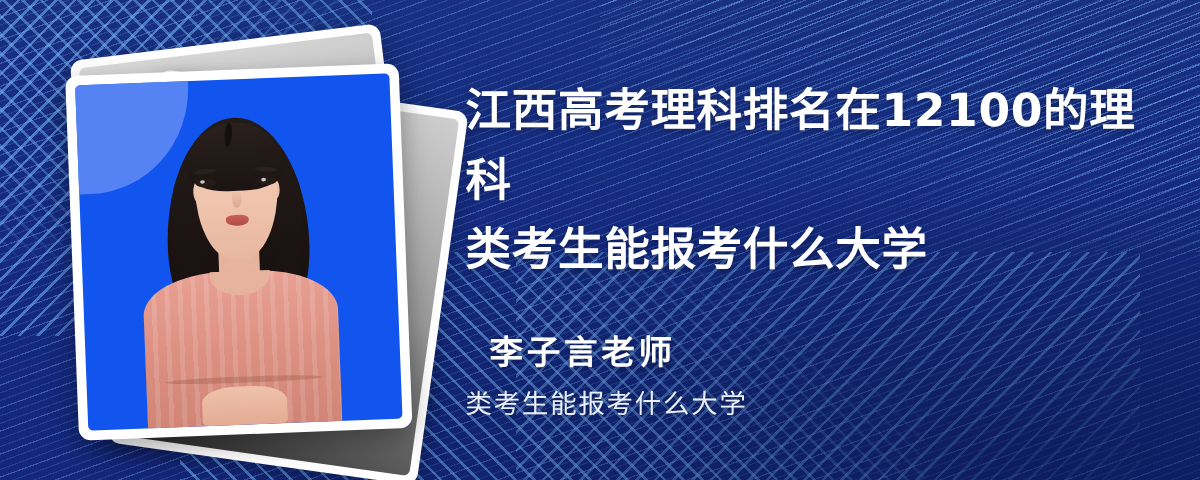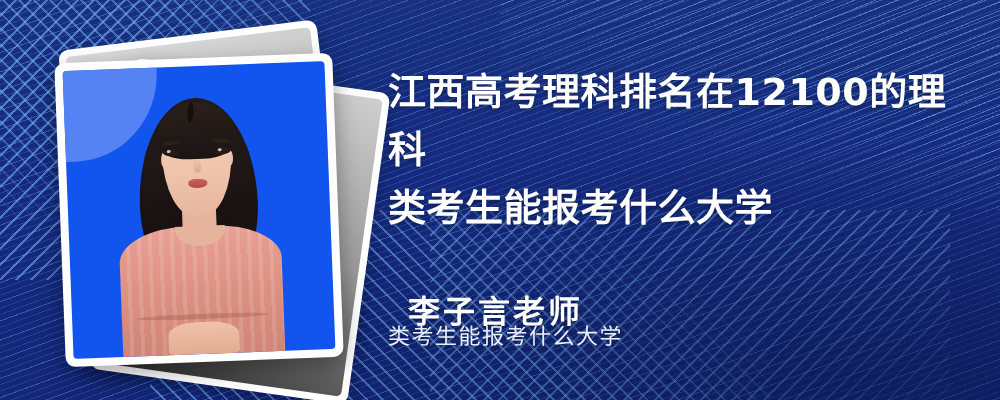--- a/index.html
+++ b/index.html
@@ -255,22 +255,22 @@
   .title{
     position:absolute;left:0;top:63px;width:566px;
     color:#ffffff;
     font-family:"DejaVu Sans","Liberation Sans",sans-serif;
     font-weight:700;font-size:38px;line-height:58px;
     letter-spacing:.5px;
     text-shadow:0 2px 5px rgba(0,0,0,.30);
     white-space:pre-wrap;
   }
   .author{
-    position:absolute;left:20px;top:286px;
-    color:#ffffff;font-weight:700;font-size:32px;letter-spacing:3px;
+    position:absolute;left:20px;top:271px;
+    color:#ffffff;font-weight:700;font-size:28px;letter-spacing:3px;
     font-family:"DejaVu Sans","Liberation Sans",sans-serif;
     text-shadow:0 2px 5px rgba(0,0,0,.32);
   }
   .author-role{
     position:absolute;left:0px;top:318px;
     color:#e9eefb;font-weight:400;font-size:22px;letter-spacing:1.5px;
     font-family:"DejaVu Sans","Liberation Sans",sans-serif;
     text-shadow:0 1px 4px rgba(0,0,0,.28);
   }
 </style>

